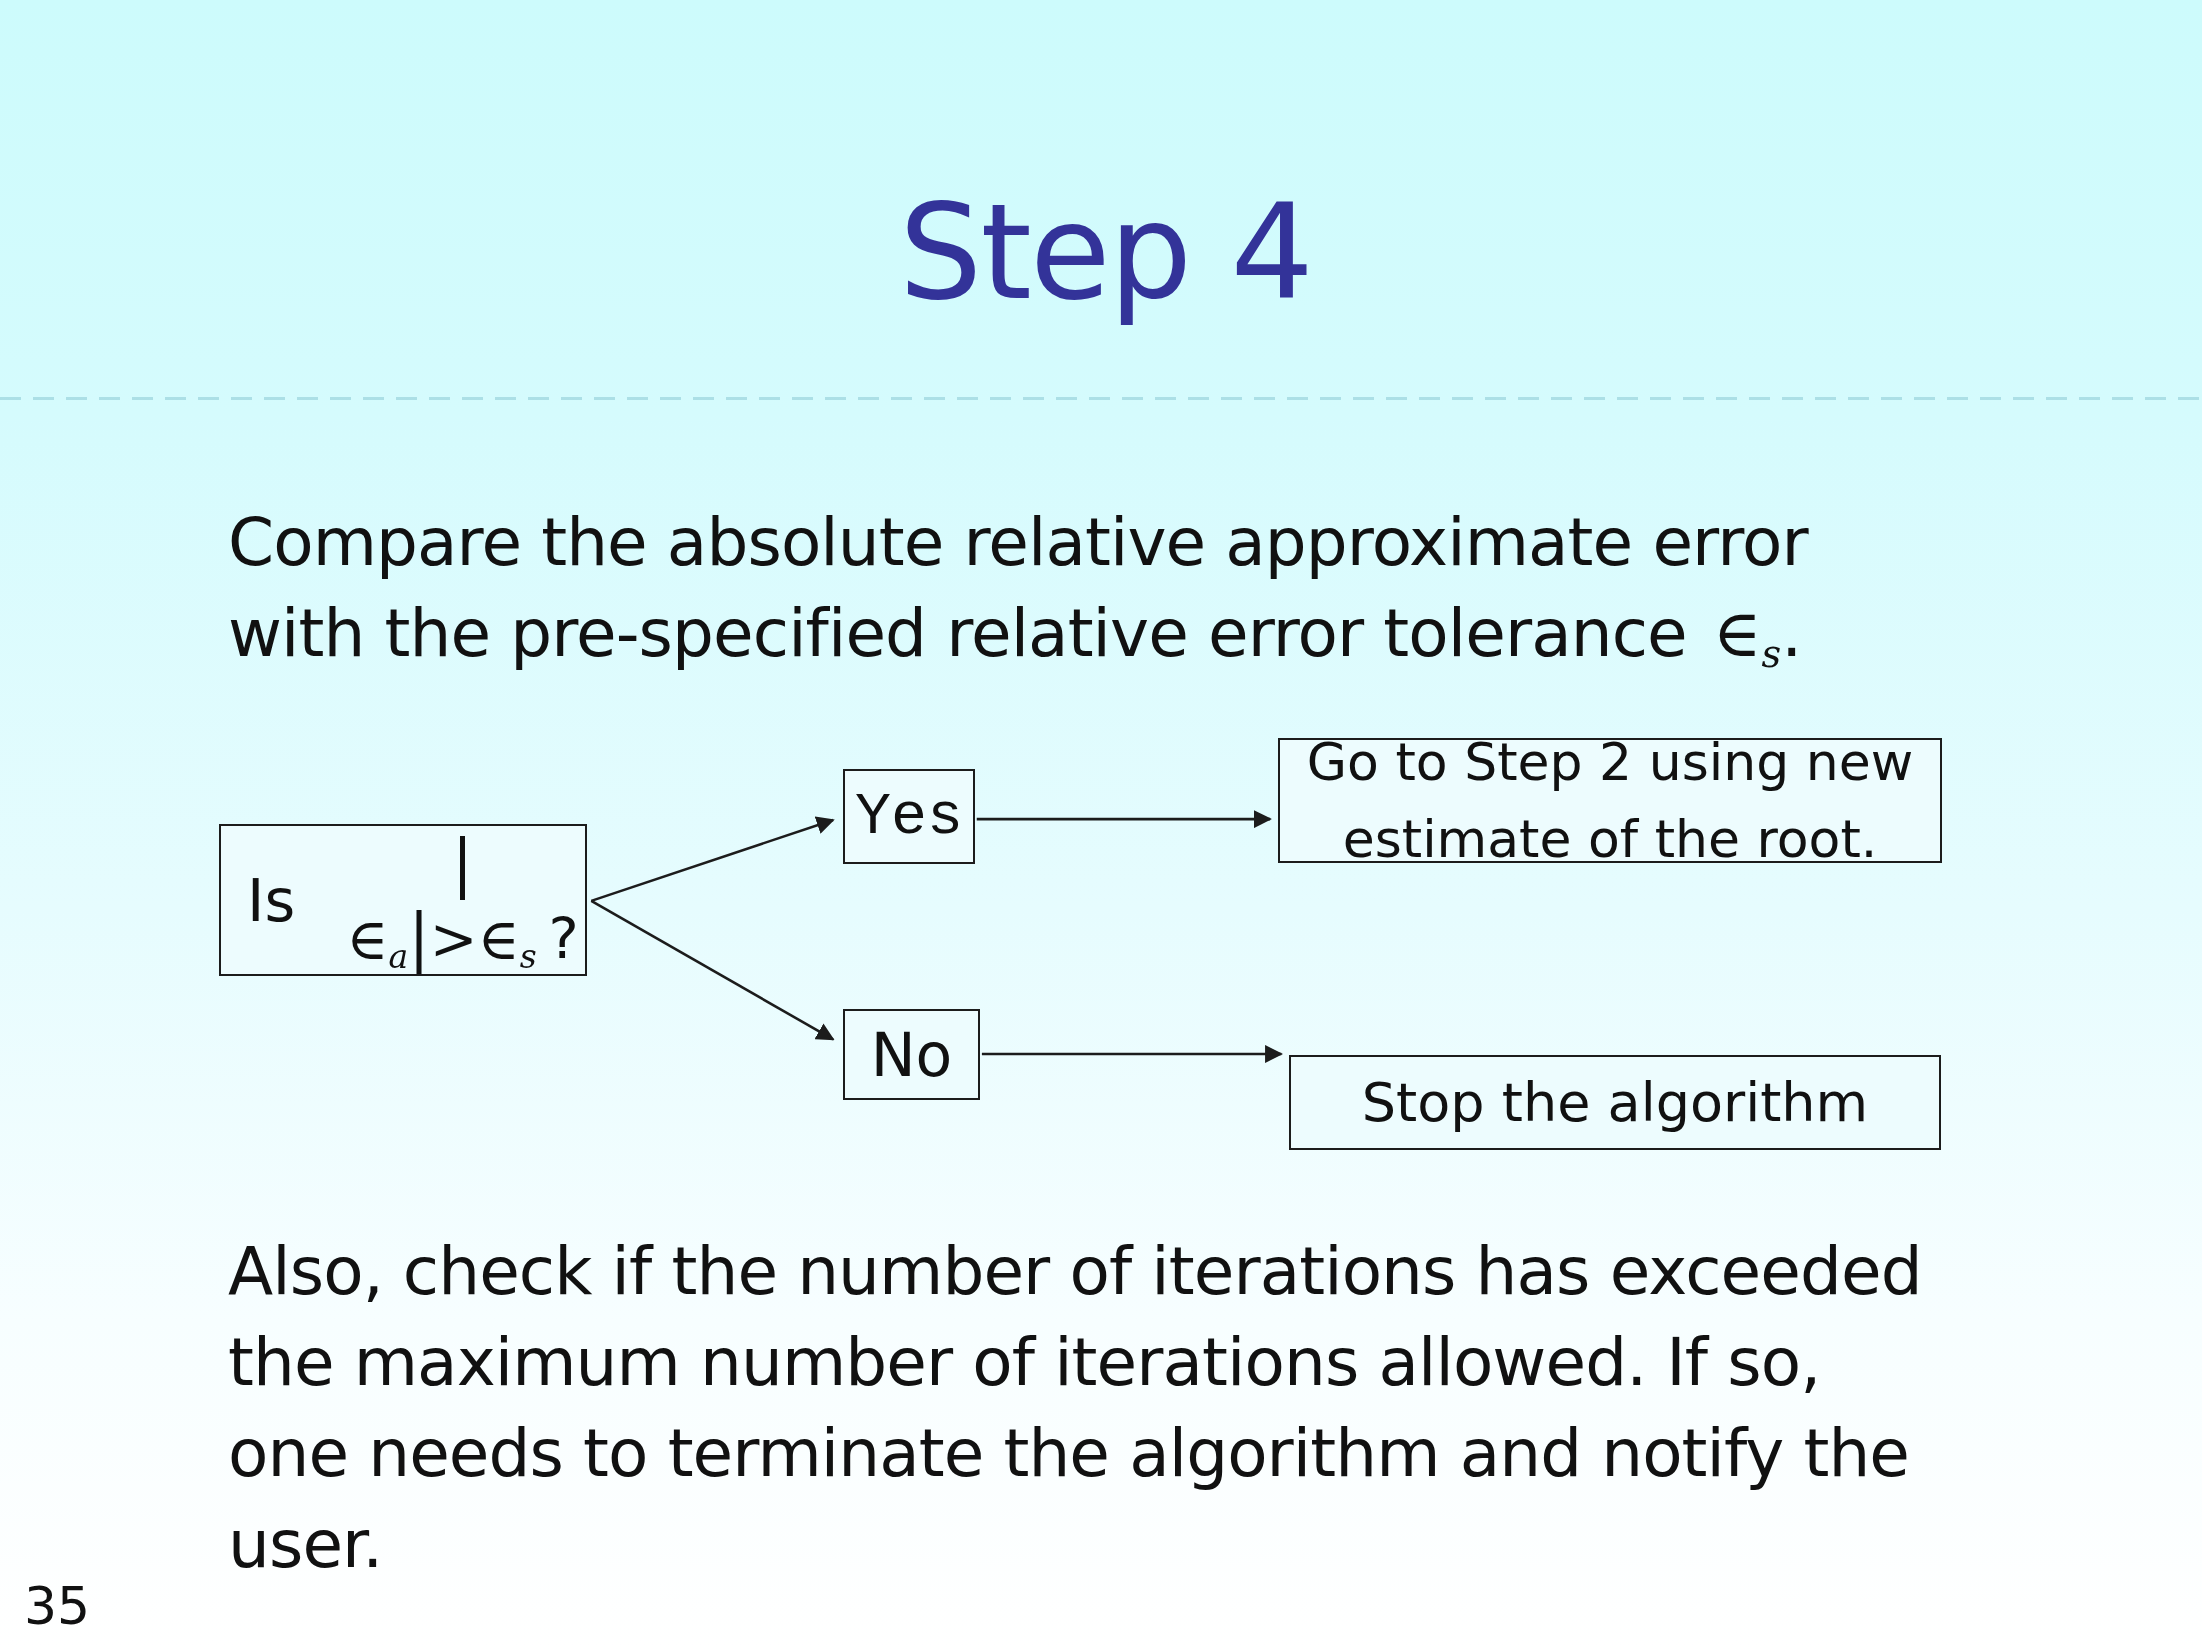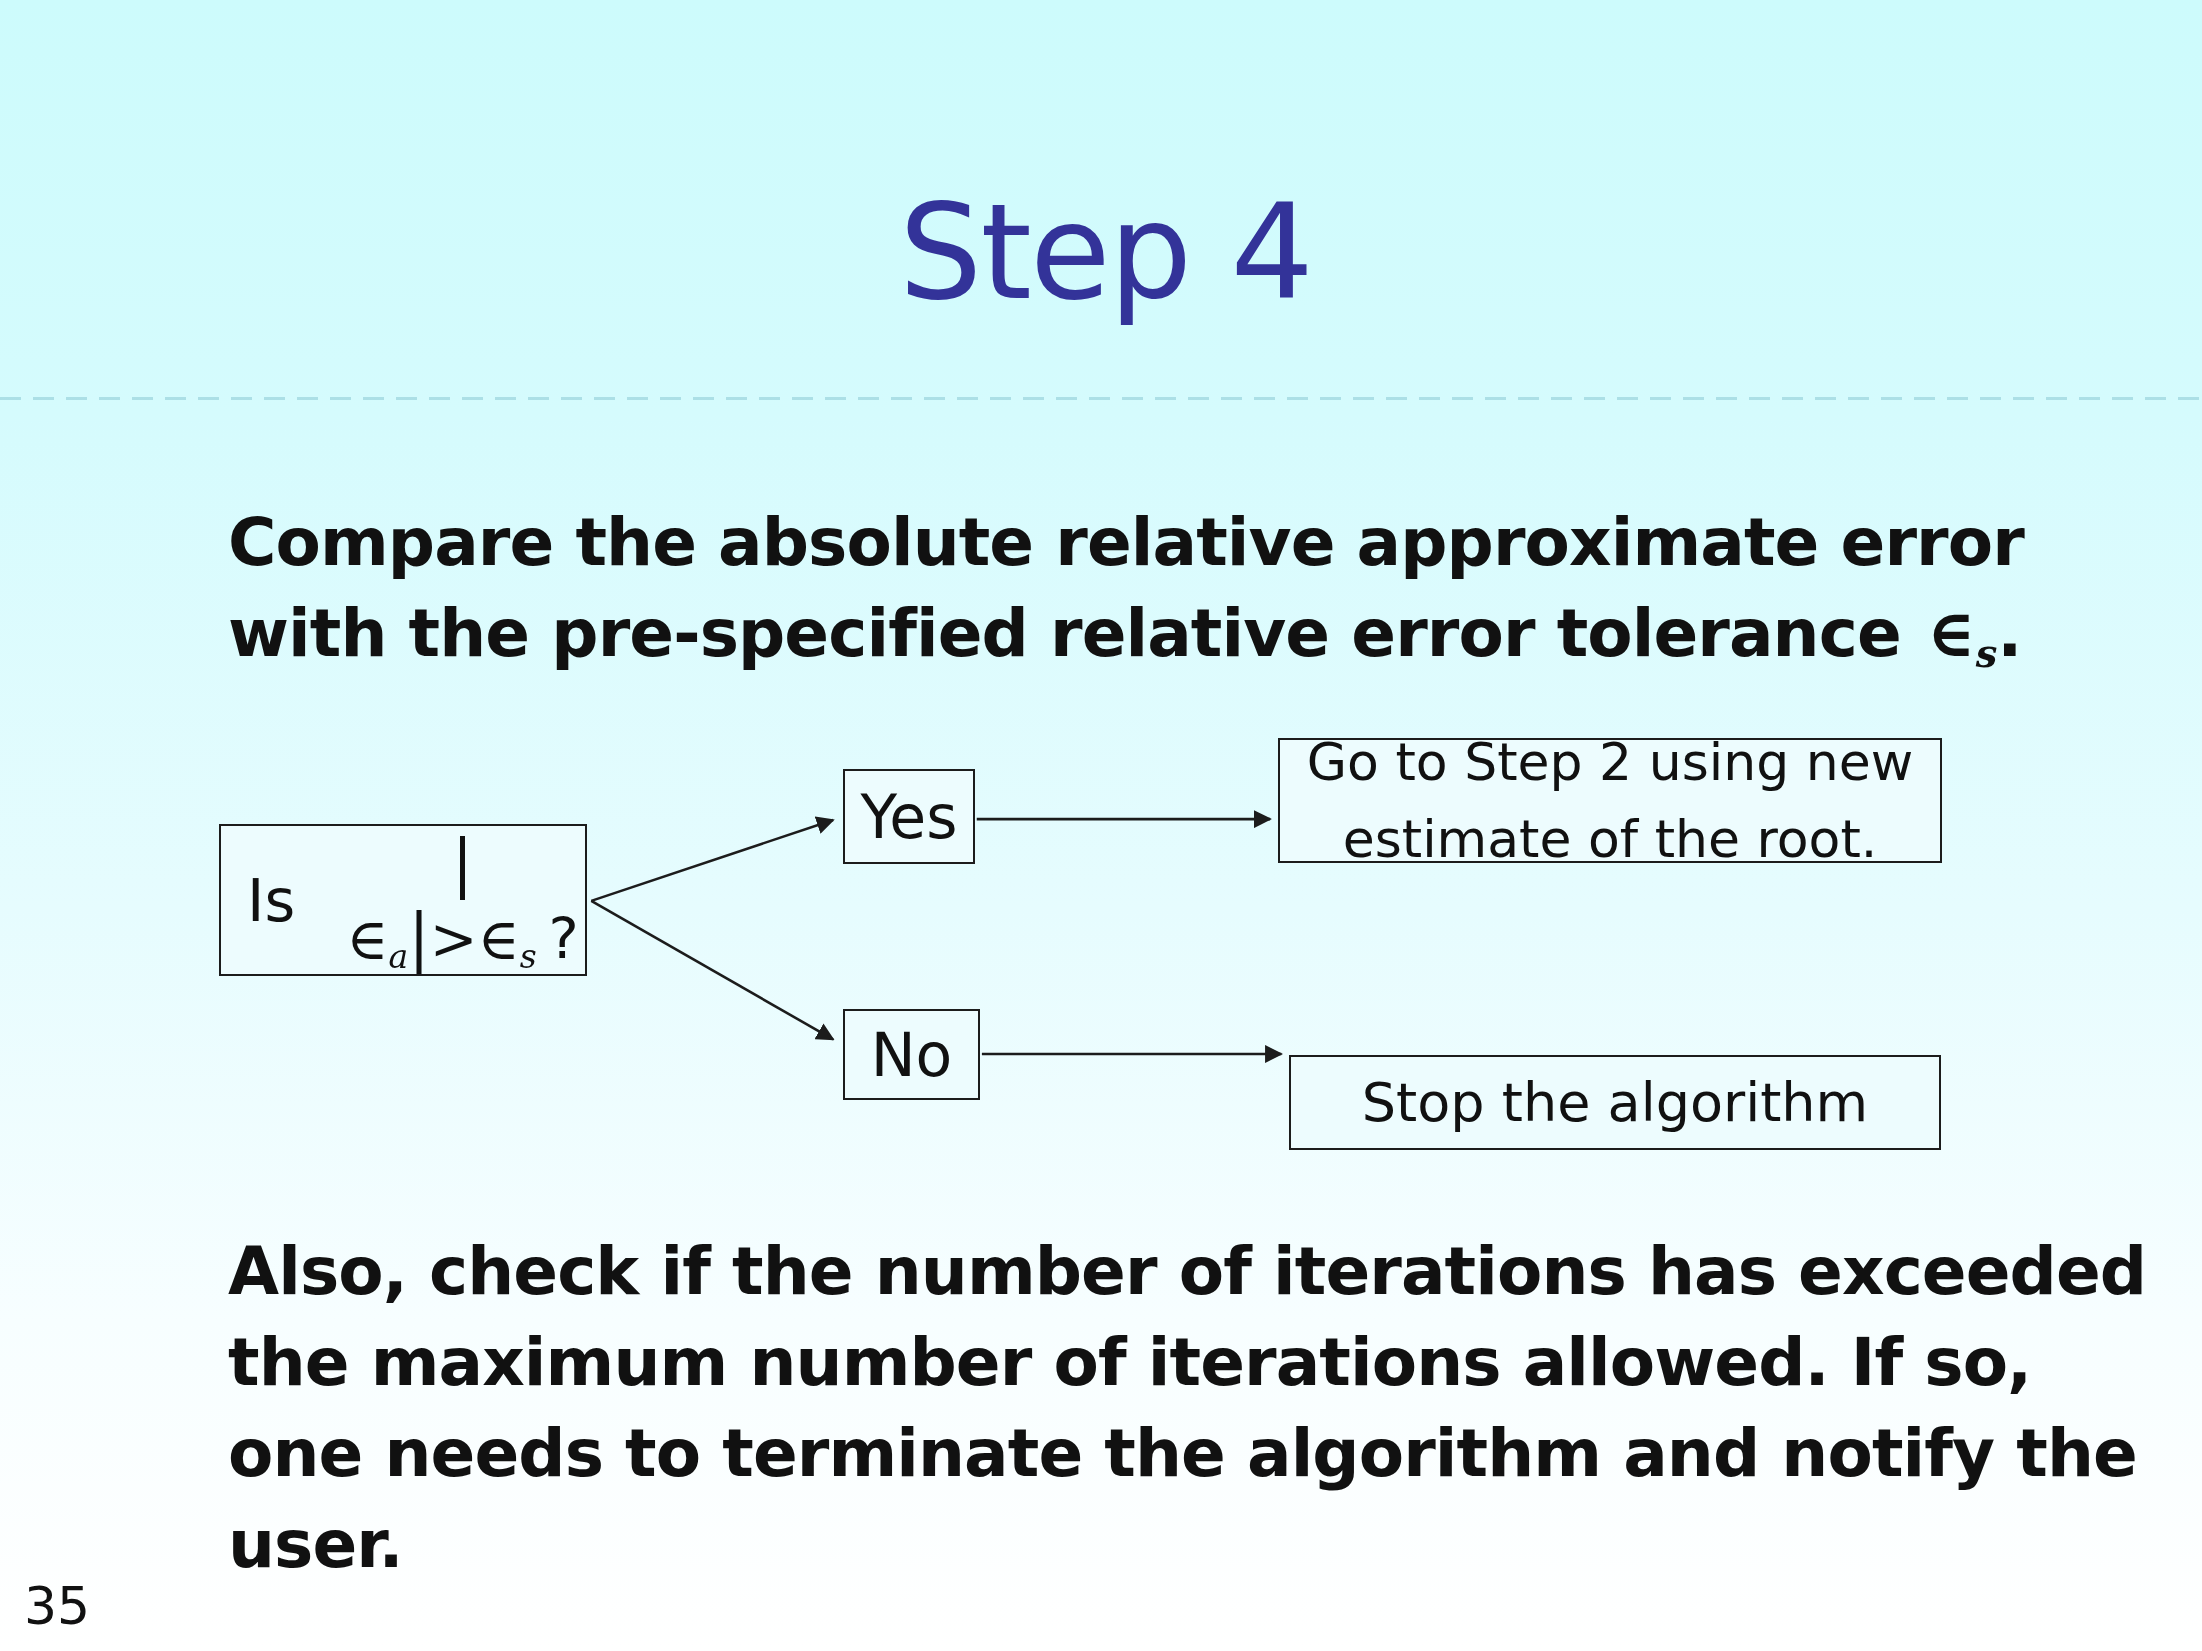--- a/index.html
+++ b/index.html
@@ -36,21 +36,20 @@
       rgba(0, 0, 0, 0) 20.6px, rgba(0, 0, 0, 0) 33px);
   }
 
   .para {
     position: absolute;
     left: 228px;
     font-size: 66px;
     line-height: 91px;
     letter-spacing: -0.9px;
     white-space: nowrap;
-    font-weight: bold;
   }
   .intro { top: 497px; }
   .outro { top: 1226px; }
 
   .math {
     font-family: "DejaVu Serif", "Liberation Serif", serif;
     letter-spacing: 0;
   }
   .math sub {
     font-style: italic;
@@ -64,21 +63,21 @@
     position: absolute;
     box-sizing: border-box;
     border: 2.6px solid #1c1c1c;
     background: #edfcfe;
     display: flex;
     align-items: center;
     justify-content: center;
     text-align: center;
   }
   .box-decision { left: 219px; top: 824px;  width: 368px; height: 152px; font-size: 59px; justify-content: flex-start; padding-left: 26px; }
-  .box-yes      { left: 843px; top: 769px;  width: 132px; height: 95px; font-size: 60px; }
+  .box-yes      { left: 843px; top: 769px;  width: 132px; height: 95px; font-size: 60px; font-family: Liberation Mono, monospace; }
   .box-no       { left: 843px; top: 1009px; width: 137px; height: 91px; font-size: 60px; }
   .box-go       { left: 1278px; top: 738px; width: 664px; height: 125px; font-size: 52px; line-height: 77px; }
   .box-stop     { left: 1289px; top: 1008px; width: 652px; height: 95px; font-size: 54px; margin-top: 47px; }
 
   .box-decision .word { margin-right: 45px; }
   .box-decision .math { font-size: 57px; }
   .box-decision .bar  { font-size: 1.12em; font-weight: 200; }
   .box-decision .qmark { font-family: "DejaVu Sans", sans-serif; margin-left: 12px; }
 
   .arrows {

